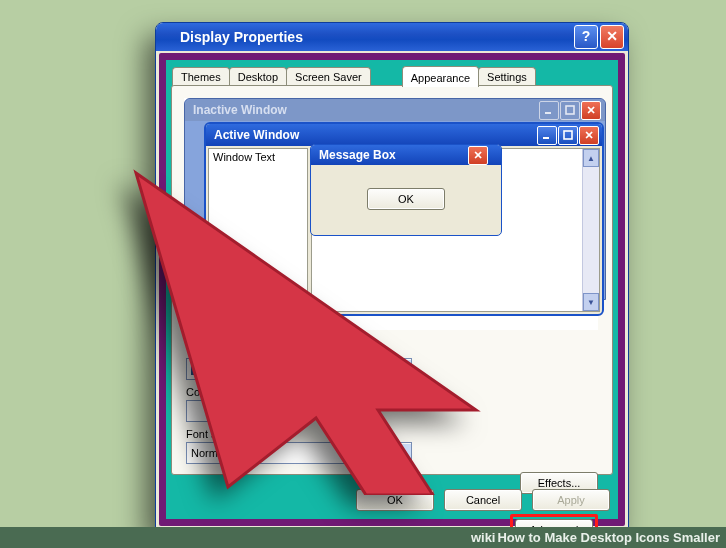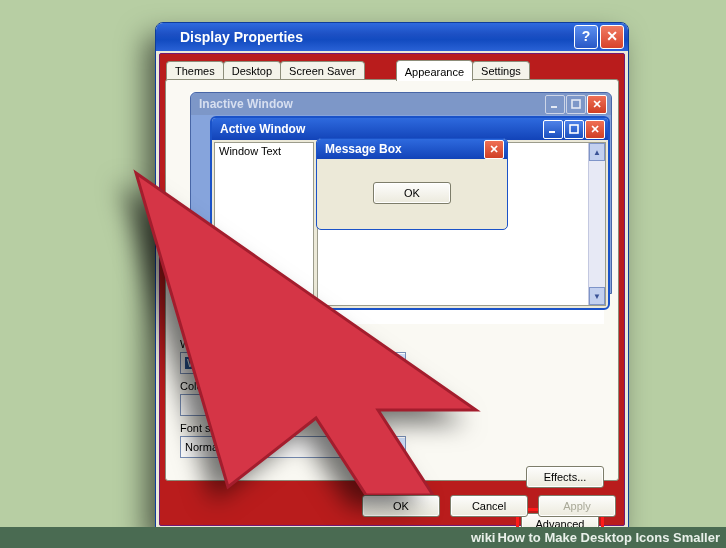--- a/index.html
+++ b/index.html
@@ -46,22 +46,22 @@
     font-size:14px;color:#fff;
     cursor:default;
   }
   .title-btn.help{background:linear-gradient(#5b8ff0,#2958c6);}
   .title-btn.close{background:linear-gradient(#f07b62,#d8432a);}
   .title-btn span{transform:translateY(-1px)}
 
   .client-area{
     position:absolute;
     left:3px;right:3px;top:30px;bottom:3px;
-    background:#b91c1c;
-    border:1px solid #701a75;
+    background:#14b8a6;
+    border:7px solid #701a75;
     border-radius:2px;
   }
 
   
   .tabstrip{
     position:absolute;
     left:6px;top:4px;
     display:flex;
     align-items:flex-end;
     height:22px;
@@ -88,21 +88,21 @@
     position:absolute;
     left:5px;right:5px;top:25px;bottom:44px;
     border:1px solid #8d8d7a;
     background:#faf9f3;
     border-radius:3px;
   }
 
   
   .preview-box{
     position:absolute;
-    left:24px;top:12px;right:14px;height:232px;
+    left:12px;top:12px;right:14px;height:232px;
     background:#fff;
   }
 
   
   .inact-win{
     position:absolute;
     left:0;top:0;width:420px;height:200px;
     background:#86a4dc;
     border:1px solid #4866a6;
     border-radius:6px 6px 0 0;
@@ -169,21 +169,21 @@
 
   
   .msgbox{
     position:absolute;
     left:126px;top:46px;width:190px;height:90px;
     background:#ece9d8;border:1px solid #1a52c8;border-radius:5px;
   }
   .msgbox .mtitle{
     height:20px;background:linear-gradient(#2e6ade,#1243b8);
     border-radius:4px 4px 0 0;color:#fff;font-weight:bold;font-size:12px;
-    display:flex;align-items:center;padding:0 3px 0 8px;
+    display:flex;align-items:center;padding:0 13px 0 8px;
   }
   .msgbox .mbody{
     display:flex;align-items:center;justify-content:center;height:68px;
   }
 
   
   .controls{
     position:absolute;left:14px;right:14px;top:252px;bottom:8px;
   }
   .lbl{display:block;margin:6px 0 2px 0;font-size:11px}

